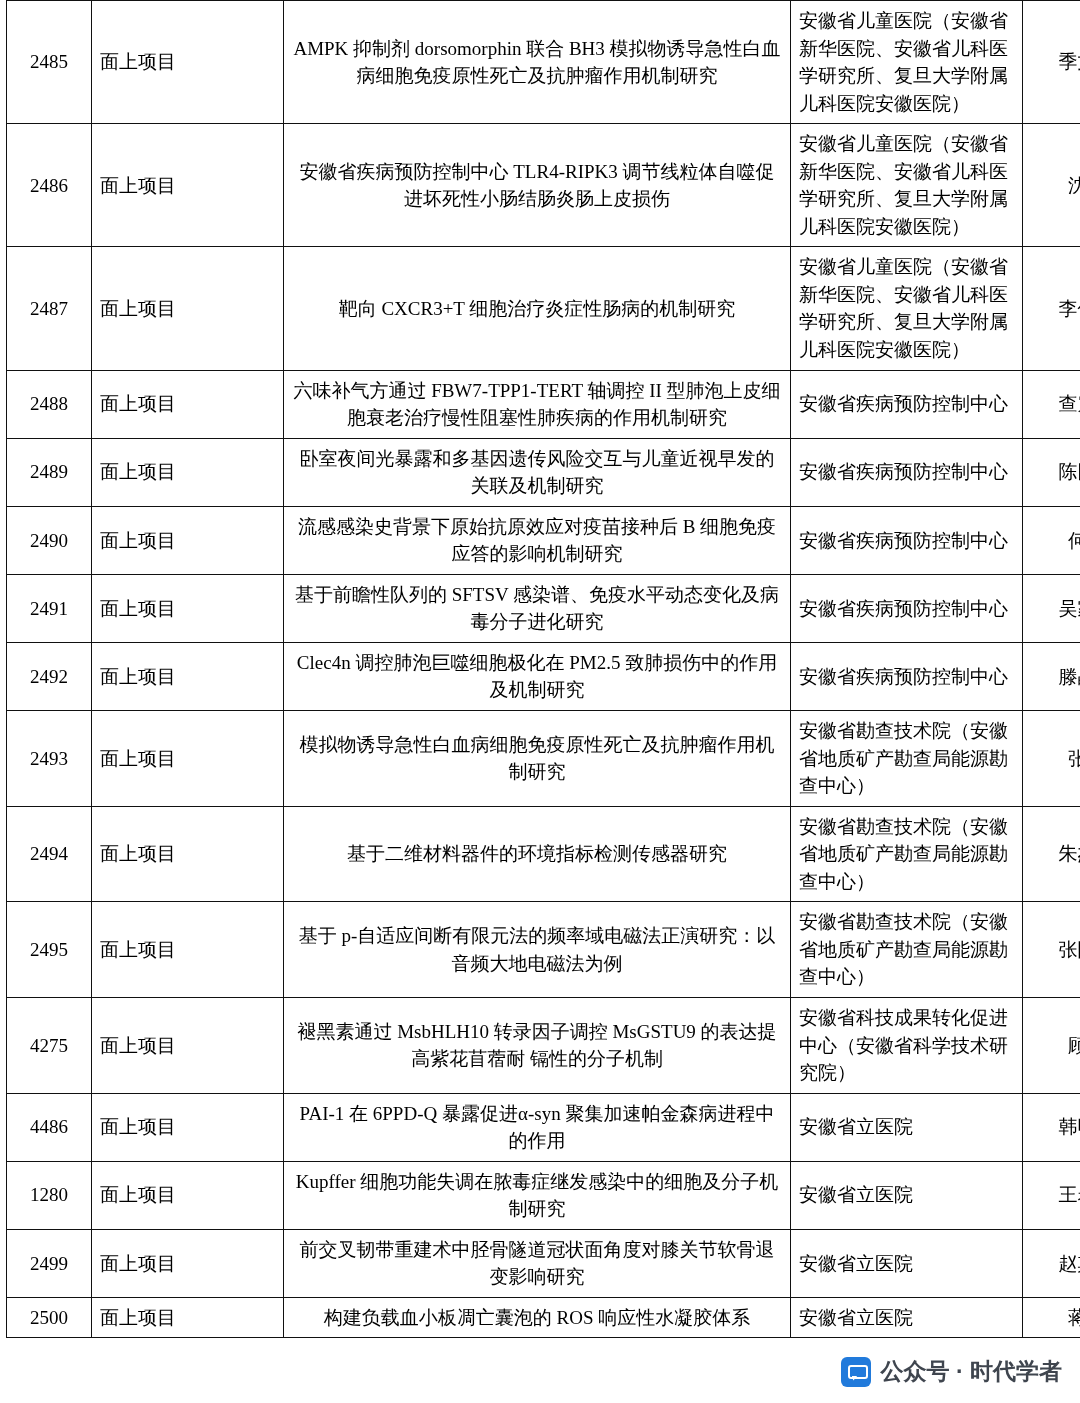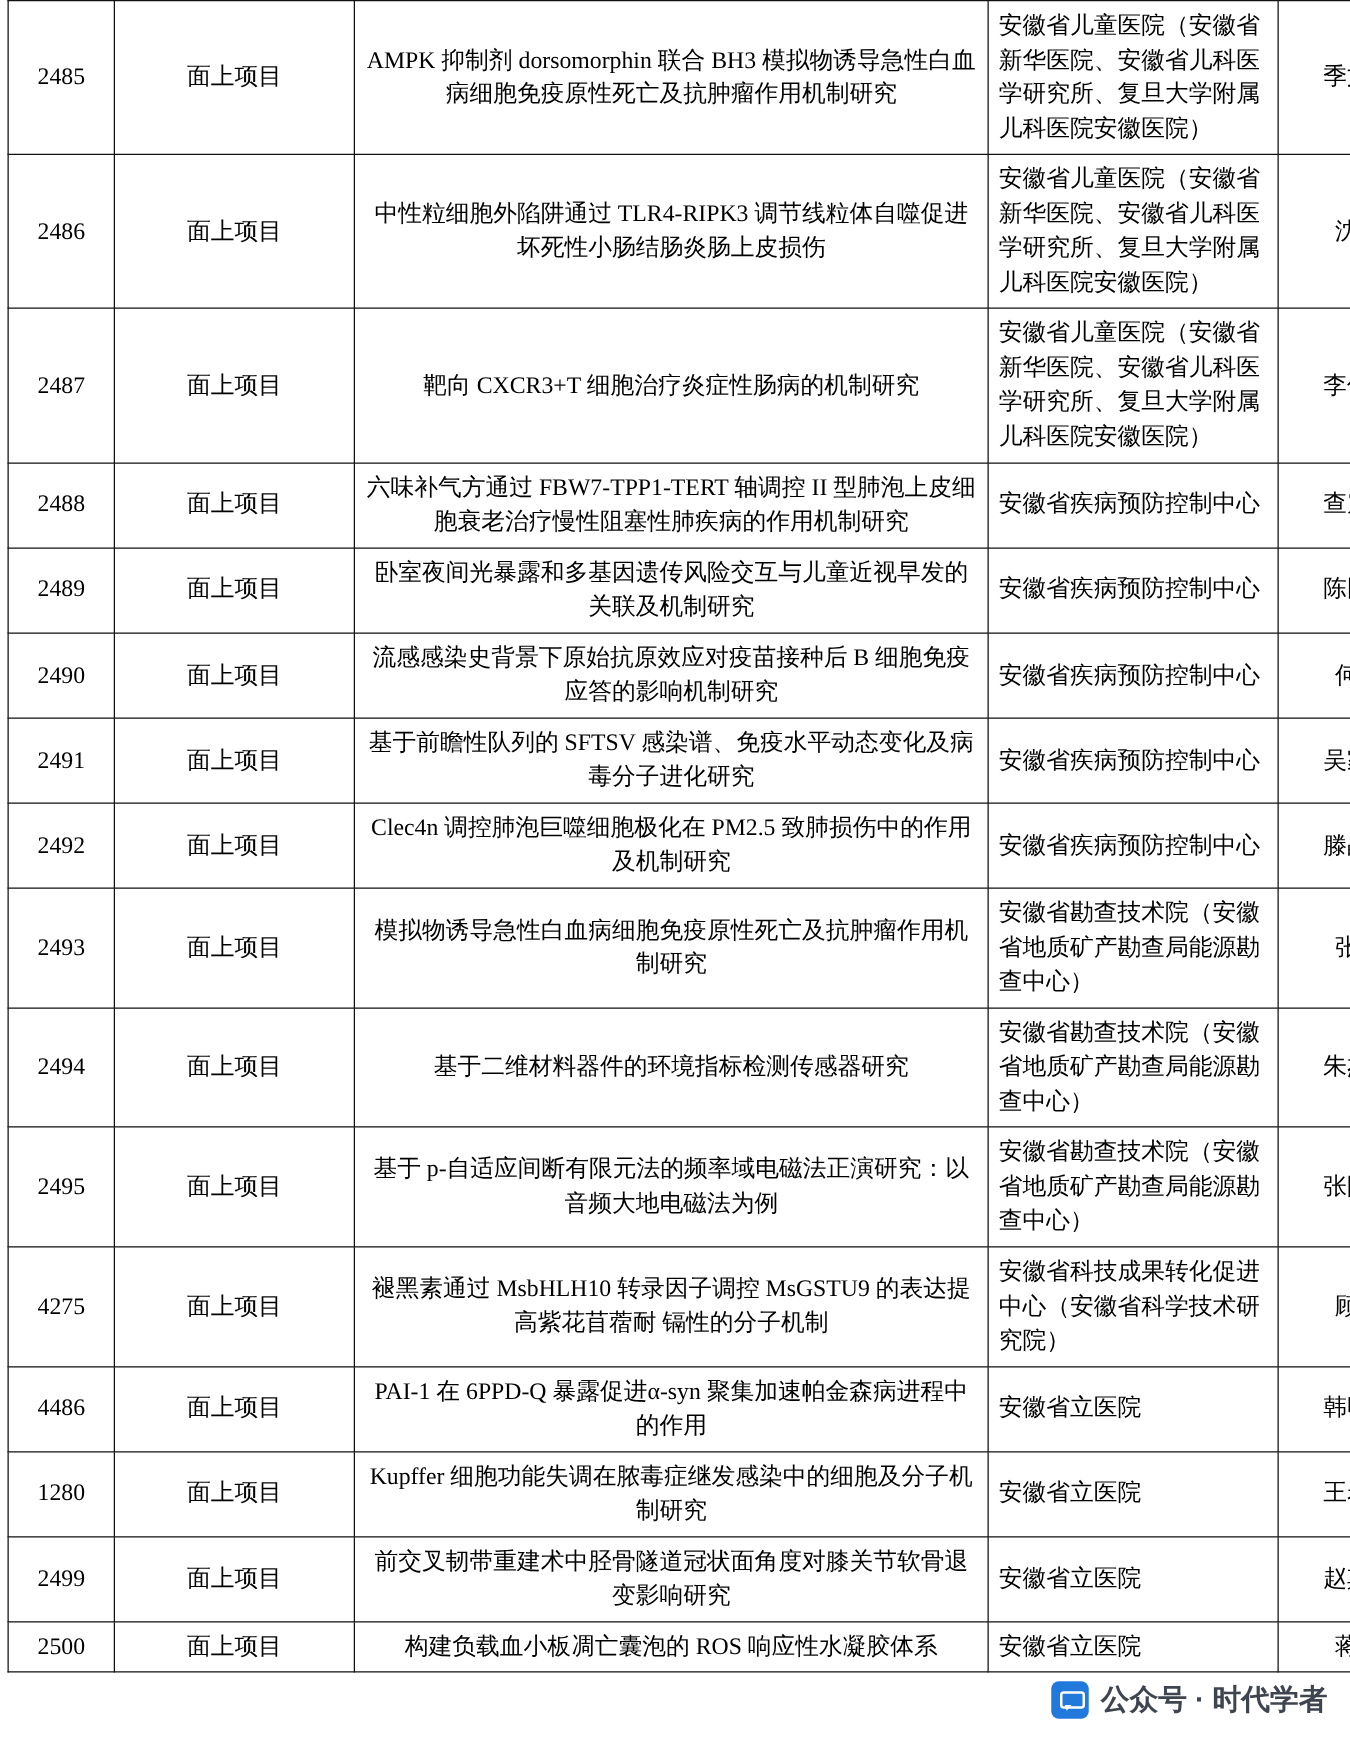--- a/index.html
+++ b/index.html
@@ -28,32 +28,32 @@
     table-layout: fixed;
   }
   table.grant-table td {
     border: 1px solid #111111;
     padding: 6px 8px;
     vertical-align: middle;
     font-size: 19px;
     line-height: 1.45;
   }
   .col-no   { width: 68px;  text-align: center; margin-top: 11px; }
-  .col-type { width: 175px; text-align: center; }
+  .col-type { width: 175px; text-align: left; }
   .col-title{ width: 490px; text-align: center; }
   .col-org  { width: 215px; text-align: left; }
   .col-name { width: 112px; text-align: center; }
 
   td.col-title { padding-left: 14px; padding-right: 12px; }
   td.col-org   { padding-left: 10px; padding-right: 8px; }
 
   .watermark {
     position: absolute;
     right: 18px;
-    bottom: 28px;
+    bottom: 16px;
     display: flex;
     align-items: center;
     gap: 10px;
     font-family: "Liberation Sans", sans-serif;
     font-size: 23px;
     font-weight: bold;
     color: #2f3640;
     opacity: 0.92;
     pointer-events: none;
   }
@@ -98,21 +98,21 @@
         <td class="col-no">2485</td>
         <td class="col-type">面上项目</td>
         <td class="col-title">AMPK 抑制剂 dorsomorphin 联合 BH3 模拟物诱导急性白血病细胞免疫原性死亡及抗肿瘤作用机制研究</td>
         <td class="col-org">安徽省儿童医院（安徽省新华医院、安徽省儿科医学研究所、复旦大学附属儿科医院安徽医院）</td>
         <td class="col-name">季文博</td>
       </tr>
 
       <tr>
         <td class="col-no">2486</td>
         <td class="col-type">面上项目</td>
-        <td class="col-title">中性粒细胞外陷阱通过 TLR4-RIPK3 调节线粒体自噬促进坏死性小肠结肠炎肠上皮损伤</td>
+        <td class="col-title">安徽省疾病预防控制中心 TLR4-RIPK3 调节线粒体自噬促进坏死性小肠结肠炎肠上皮损伤</td>
         <td class="col-org">安徽省儿童医院（安徽省新华医院、安徽省儿科医学研究所、复旦大学附属儿科医院安徽医院）</td>
         <td class="col-name">沈淳</td>
       </tr>
 
       <tr>
         <td class="col-no">2487</td>
         <td class="col-type">面上项目</td>
         <td class="col-title">靶向 CXCR3+T 细胞治疗炎症性肠病的机制研究</td>
         <td class="col-org">安徽省儿童医院（安徽省新华医院、安徽省儿科医学研究所、复旦大学附属儿科医院安徽医院）</td>
         <td class="col-name">李传应</td>

